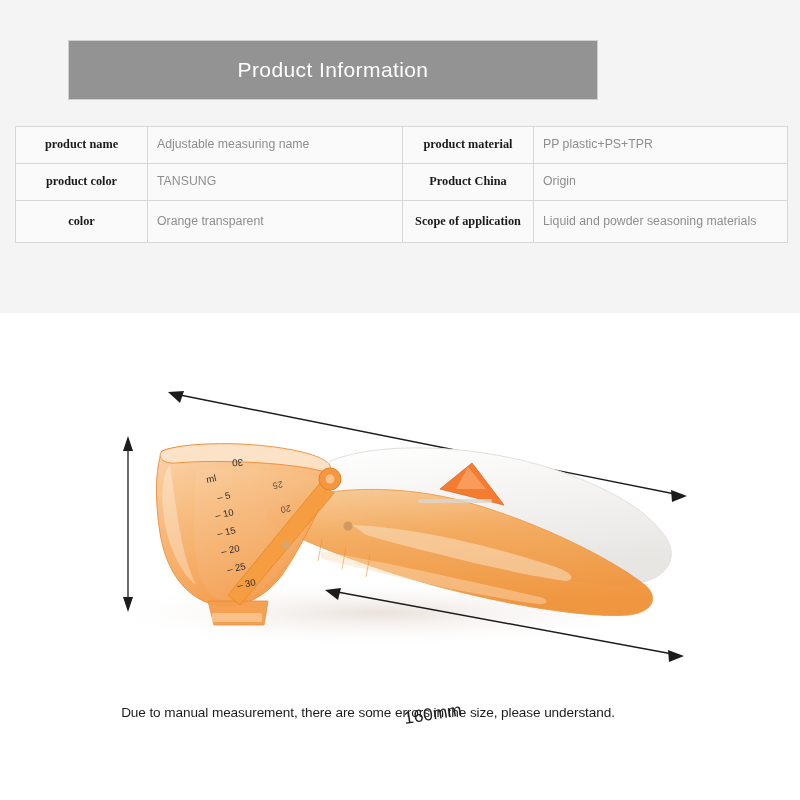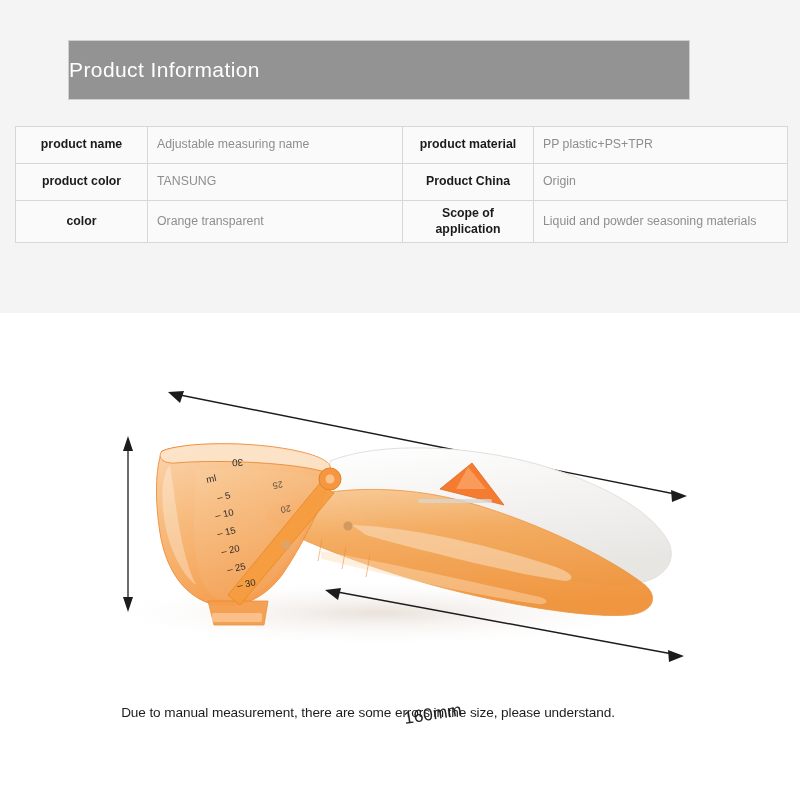--- a/index.html
+++ b/index.html
@@ -24,25 +24,26 @@
     position: absolute;
     left: 0; top: 0;
     width: 800px;
     height: 313px;
     background: #f4f4f4;
   }
 
   .banner {
     position: absolute;
     left: 68px; top: 40px;
-    width: 622px;
+    width: 530px;
     height: 60px;
     background: #939393;
     display: flex;
     align-items: center;
+    justify-content: center;
     border: 1px solid #cfcfcf;
   }
   .banner-title {
     color: #ffffff;
     font-size: 21px;
     font-weight: 400;
     letter-spacing: 0.4px;
     font-family: "Liberation Sans", sans-serif;
   }
 
@@ -60,20 +61,21 @@
     padding: 4px 9px;
     vertical-align: middle;
     font-size: 12.3px;
     line-height: 1.28;
   }
   .cell-label {
     font-weight: bold;
     color: #1b1b1b;
     text-align: center;
     font-size: 12.6px;
+    font-family: Liberation Serif, serif;
   }
   .cell-value {
     color: #8e8e8e;
     text-align: left;
     font-weight: 400;
   }
   .col-l1 { width: 132px; }
   .col-v1 { width: 255px; }
   .col-l2 { width: 131px; margin-left: 12px; }
   .col-v2 { width: 254px; }

